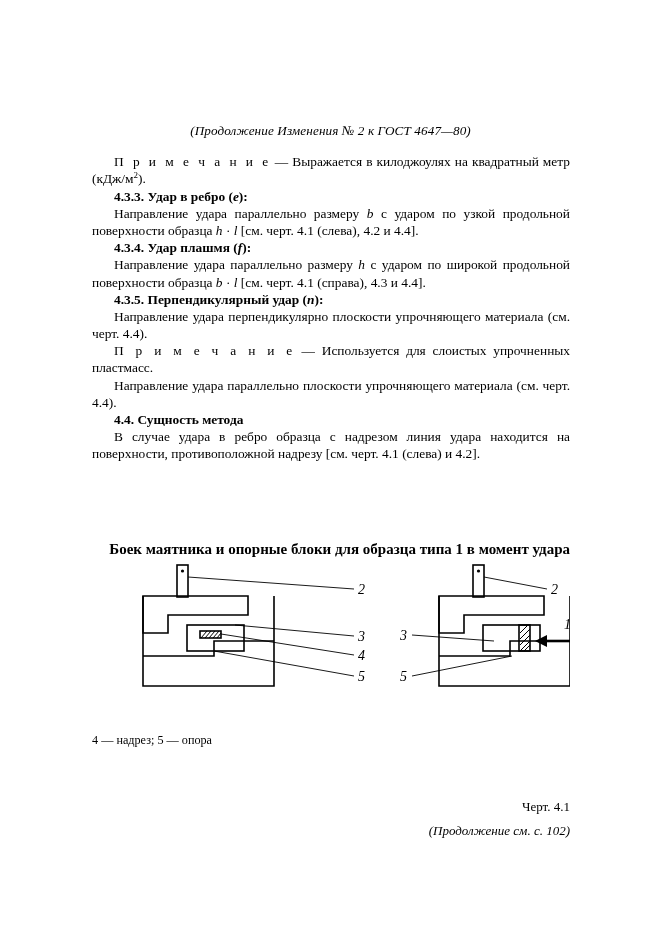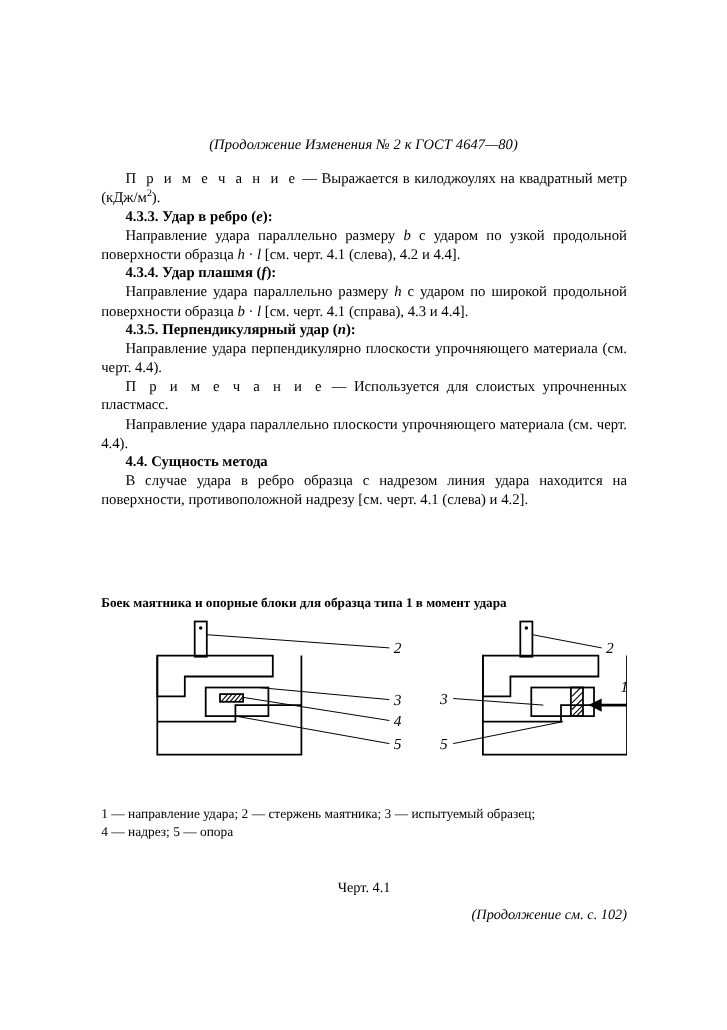--- a/index.html
+++ b/index.html
@@ -52,23 +52,23 @@
     font-weight: bold;
   }
   i {
     font-style: italic;
   }
   .fig-title {
     position: absolute;
     left: 92px;
     top: 506px;
     width: 478px;
-    text-align: left;
+    text-align: right;
     font-weight: bold;
-    font-size: 12px;
+    font-size: 15px;
   }
   .figure-wrap {
     position: absolute;
     left: 92px;
     top: 528px;
     width: 478px;
     height: 160px;
   }
   .fig-legend {
     position: absolute;
@@ -81,21 +81,21 @@
   }
   .fig-legend .l2 {
     text-align: left;
     display: block;
   }
   .fig-num {
     position: absolute;
     left: 92px;
     top: 764px;
     width: 478px;
-    text-align: center;
+    text-align: right;
     font-size: 13px;
   }
   .footer-line {
     position: absolute;
     left: 92px;
     top: 788px;
     width: 478px;
     text-align: right;
     font-style: italic;
     font-size: 13px;
@@ -219,21 +219,20 @@
         <text x="266" y="118">5</text>
         <text x="459" y="31">2</text>
         <text x="308" y="77">3</text>
         <text x="308" y="118">5</text>
         <text x="472" y="66">1</text>
       </g>
     </svg>
   </div>
 
   <div class="fig-legend">
-    <span>1  —  направление удара;   2 — стержень  маятника;  3 — испытуемый    образец;</span>
     <span class="l2">4 — надрез; 5 — опора</span>
   </div>
 
   <div class="fig-num">Черт. 4.1</div>
 
   <div class="footer-line">(Продолжение см. с. 102)</div>
 
 </div>
 
 </body></html>

